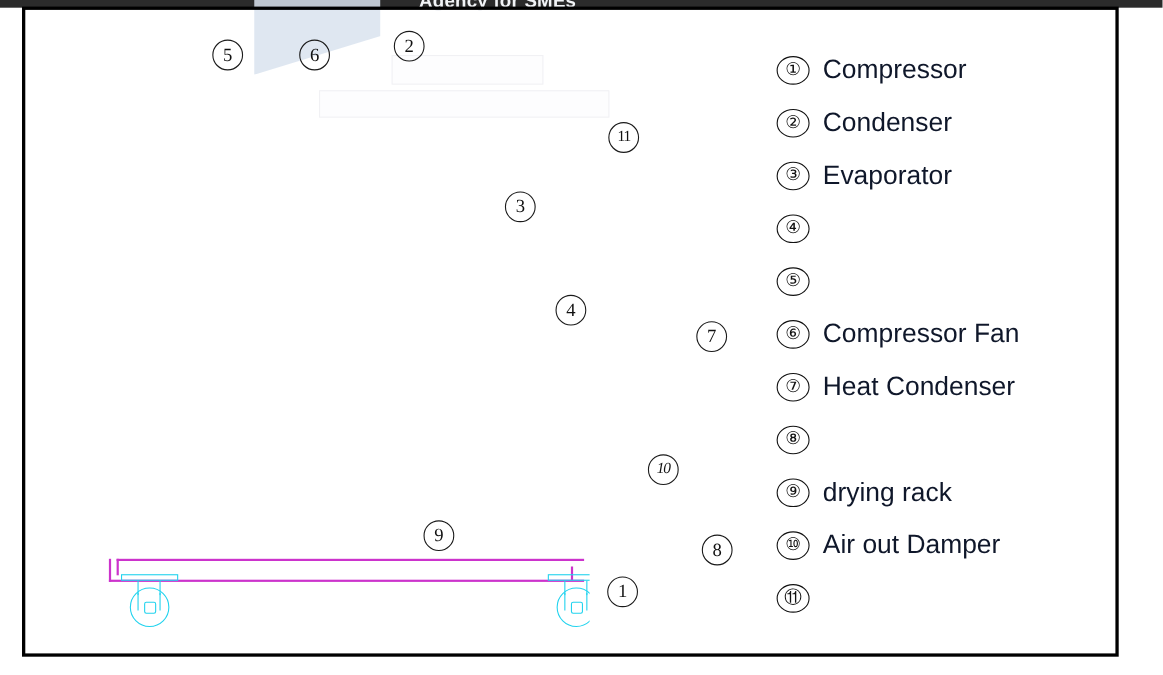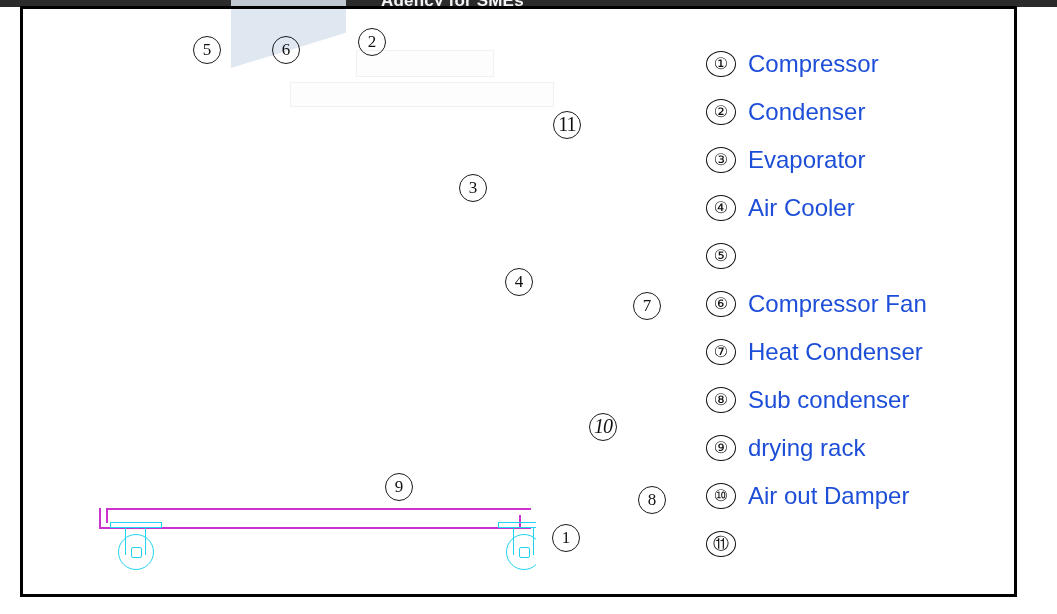--- a/index.html
+++ b/index.html
@@ -51,21 +51,21 @@
     border-radius:50%;
     color:#111111;
     font-size:17px;
     line-height:25px;
     text-align:center;
     background:transparent;
     font-family:"Liberation Serif", serif;
     box-sizing:border-box;
     user-select:none;
   }
-  .callout.two-digit{font-size:20px;letter-spacing:-1px;}
+  .callout.two-digit{font-size:14px;letter-spacing:-1px;}
 
   
   #rack{
     position:absolute;left:95px;top:503px;width:440px;height:70px;
   }
   .rack-line{position:absolute;background:#cc33cc;}
   #rack-top{left:11px;top:5px;width:425px;height:1.6px;}
   #rack-bottom{left:4px;top:24px;width:432px;height:1.6px;}
   #rack-left-outer{left:4px;top:5px;width:1.6px;height:21px;}
   #rack-left-inner{left:11px;top:5px;width:1.6px;height:15px;}
@@ -98,21 +98,21 @@
   }
   .legend-num{
     width:30px;height:26px;
     border:1.5px solid #111111;border-radius:50%;
     font-size:16px;line-height:23px;text-align:center;color:#111;
     font-family:"Liberation Serif", serif;
     box-sizing:border-box;flex:0 0 auto;
     margin-right:12px;
   }
   .legend-label{
-    font-size:24px;color:#1d4ed8;white-space:nowrap;
+    font-size:24px;color:#0f172a;white-space:nowrap;
     font-family:"Liberation Sans", sans-serif;
   }
 </style>
 </head>
 <body>
 
 <div id="top-strip"></div>
 <div id="watermark-title">Agency for SMEs</div>
 <div id="slide-shape"></div>
 <div class="ghost-box" id="ghost-box-1"></div>
@@ -170,36 +170,34 @@
     <div class="legend-row">
       <div class="legend-num">②</div>
       <div class="legend-label">Condenser</div>
     </div>
     <div class="legend-row">
       <div class="legend-num">③</div>
       <div class="legend-label">Evaporator</div>
     </div>
     <div class="legend-row">
       <div class="legend-num">④</div>
-      <div class="legend-label">Air Cooler</div>
     </div>
     <div class="legend-row">
       <div class="legend-num">⑤</div>
     </div>
     <div class="legend-row">
       <div class="legend-num">⑥</div>
       <div class="legend-label">Compressor Fan</div>
     </div>
     <div class="legend-row">
       <div class="legend-num">⑦</div>
       <div class="legend-label">Heat Condenser</div>
     </div>
     <div class="legend-row">
       <div class="legend-num">⑧</div>
-      <div class="legend-label">Sub condenser</div>
     </div>
     <div class="legend-row">
       <div class="legend-num">⑨</div>
       <div class="legend-label">drying rack</div>
     </div>
     <div class="legend-row">
       <div class="legend-num">⑩</div>
       <div class="legend-label">Air out Damper</div>
     </div>
     <div class="legend-row">

